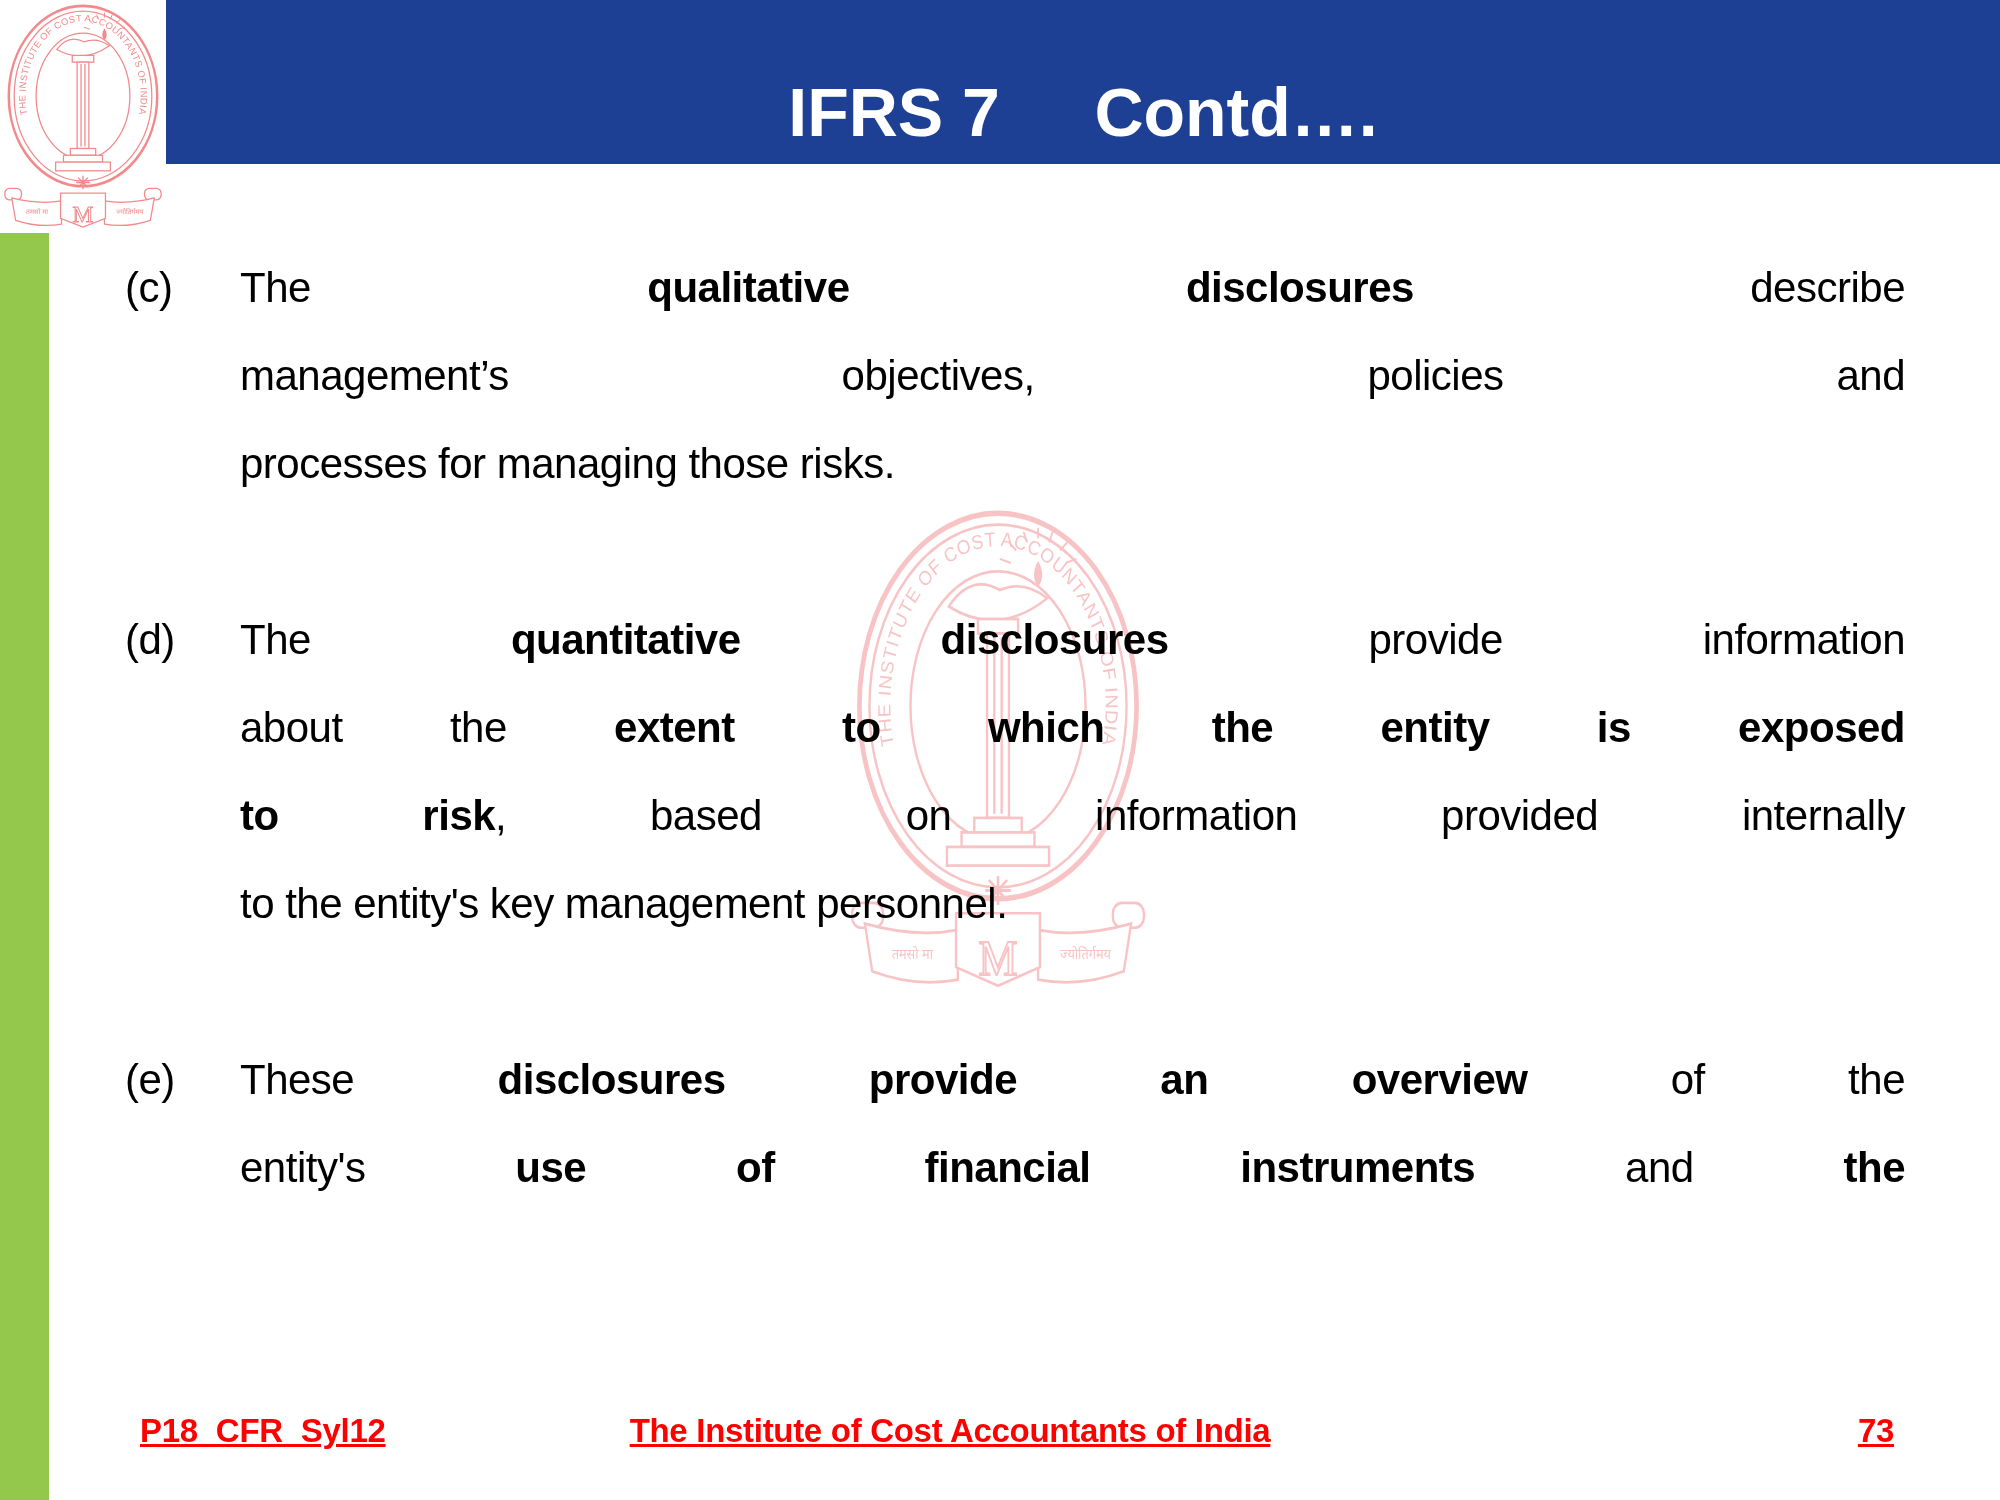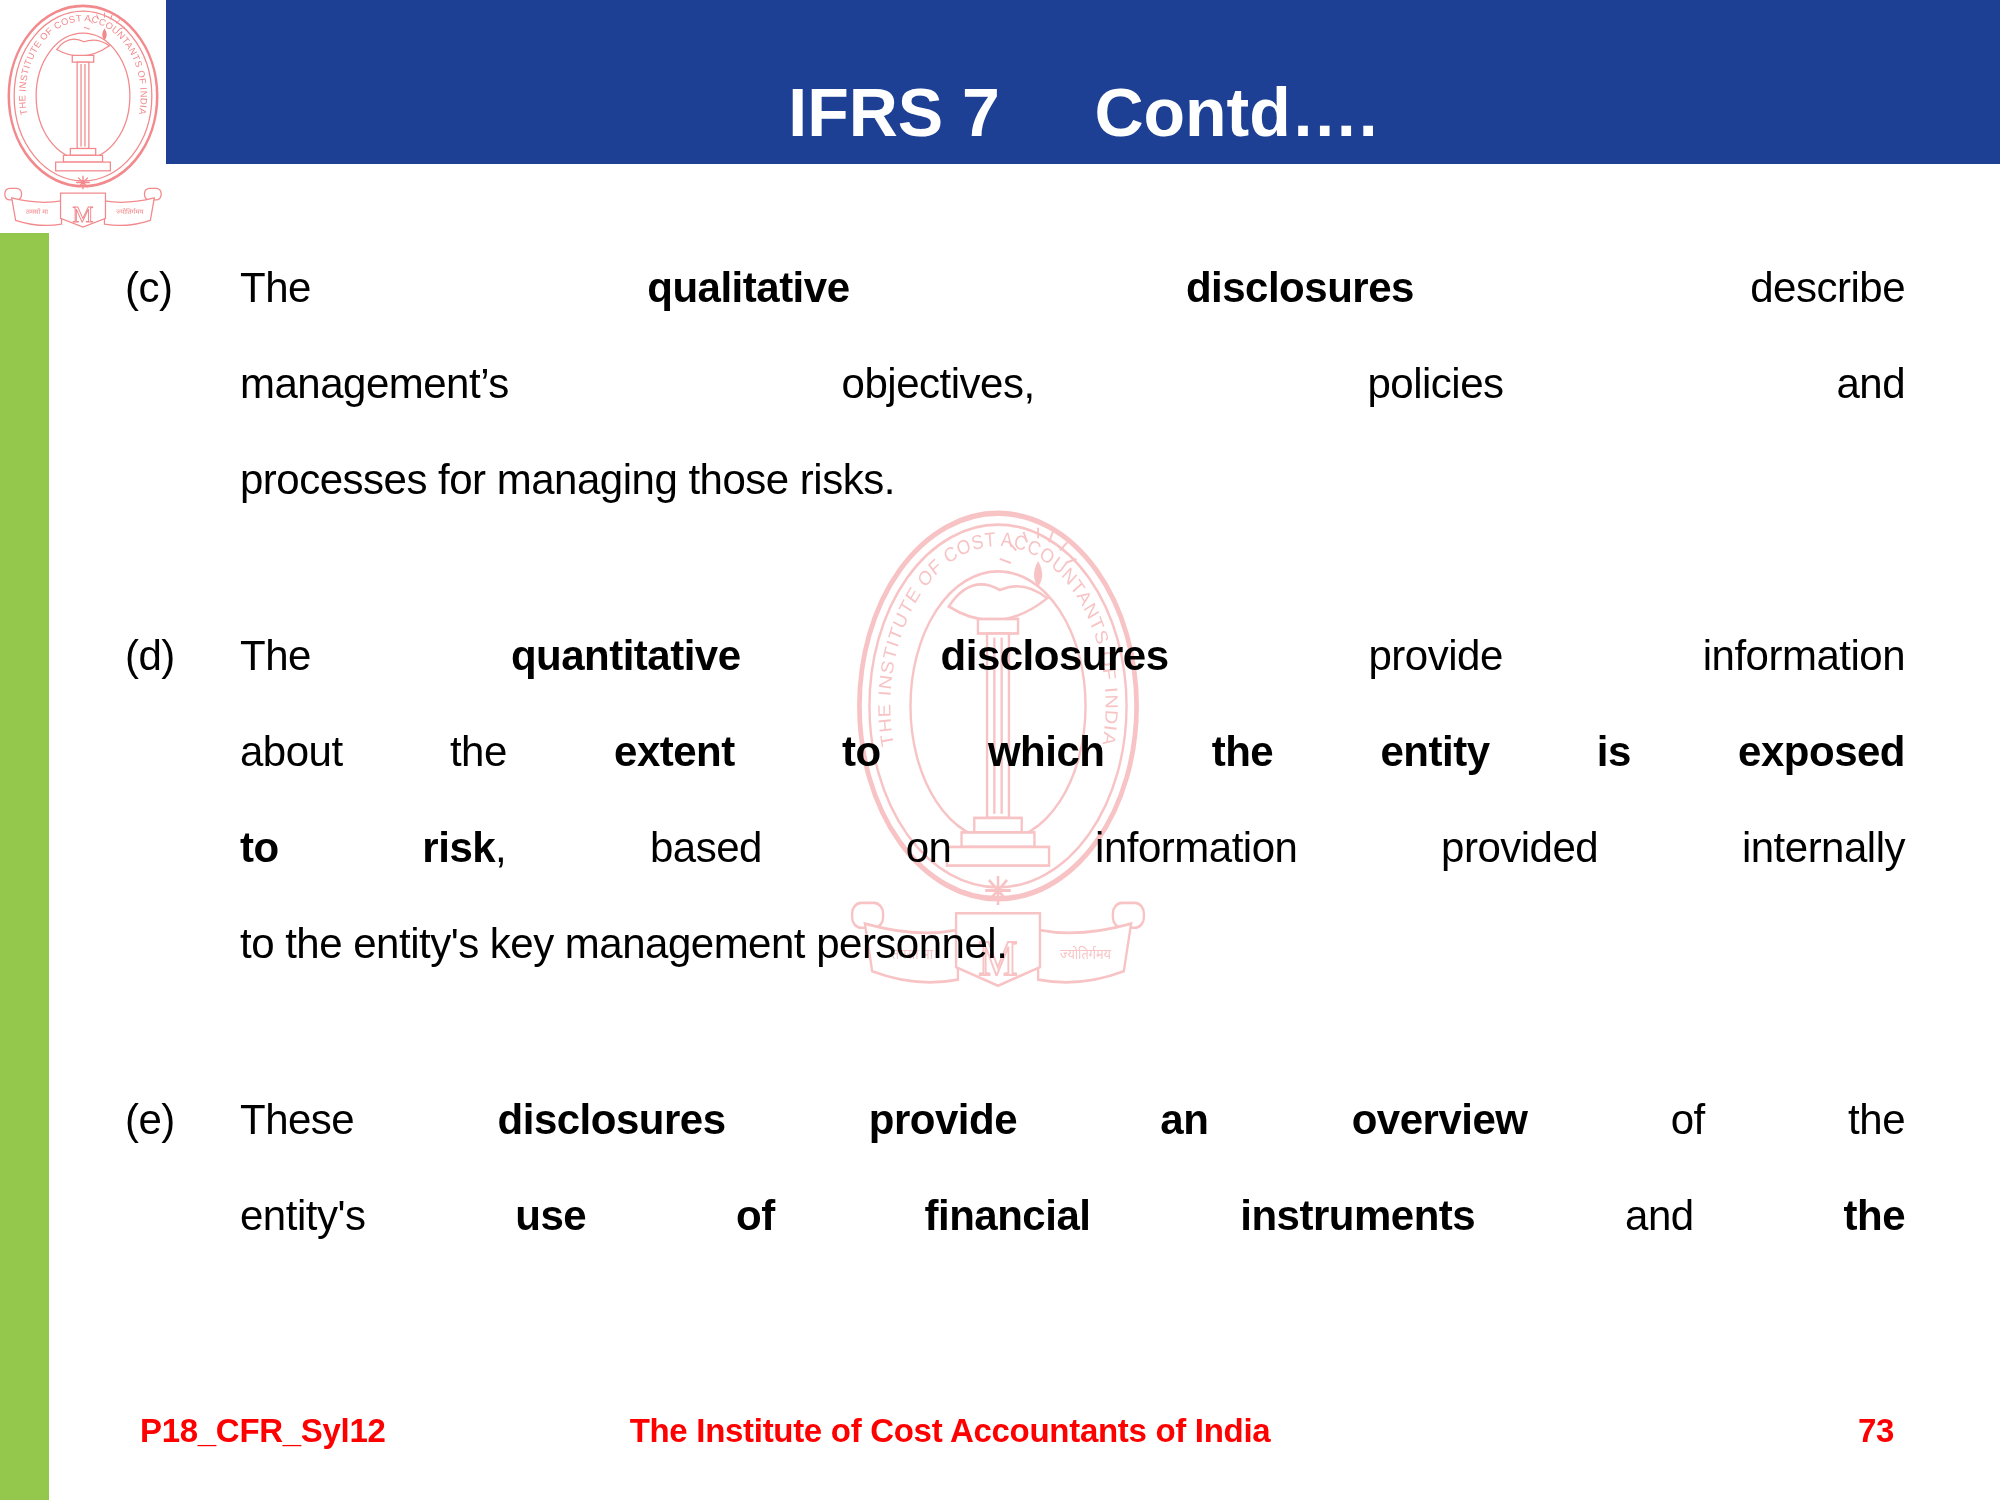--- a/index.html
+++ b/index.html
@@ -37,27 +37,27 @@
   }
   .watermark svg{width:100%;height:100%;}
   .body-text{
     position:absolute;left:125px;right:95px;top:244px;z-index:1;
     color:var(--text-black);font-size:42px;line-height:88px;letter-spacing:-0.5px;
   }
   .para + .para{margin-top:88px;}
   .line{
     text-align:justify;text-align-last:justify;
   }
-  .line.cont{padding-left:115px;margin-top:8px;}
+  .line.cont{padding-left:115px;}
   .line.last{text-align-last:left;}
   .marker{display:inline-block;width:115px;}
   .run.bold{font-weight:bold;}
   .f-left,.f-center,.f-right{
     position:absolute;top:1411px;color:var(--footer-red);font-weight:bold;
-    font-size:33px;line-height:40px;letter-spacing:-0.3px;z-index:2;
+    font-size:33px;line-height:40px;letter-spacing:-0.3px;z-index:2;text-decoration:underline;
   }
   .f-left{left:140px;}
   .f-center{left:0;right:100px;text-align:center;}
   .f-right{right:106px;}
   .defs{position:absolute;width:0;height:0;overflow:hidden;}
 </style>
 </head>
 <body>
 
 <div class="slide">

